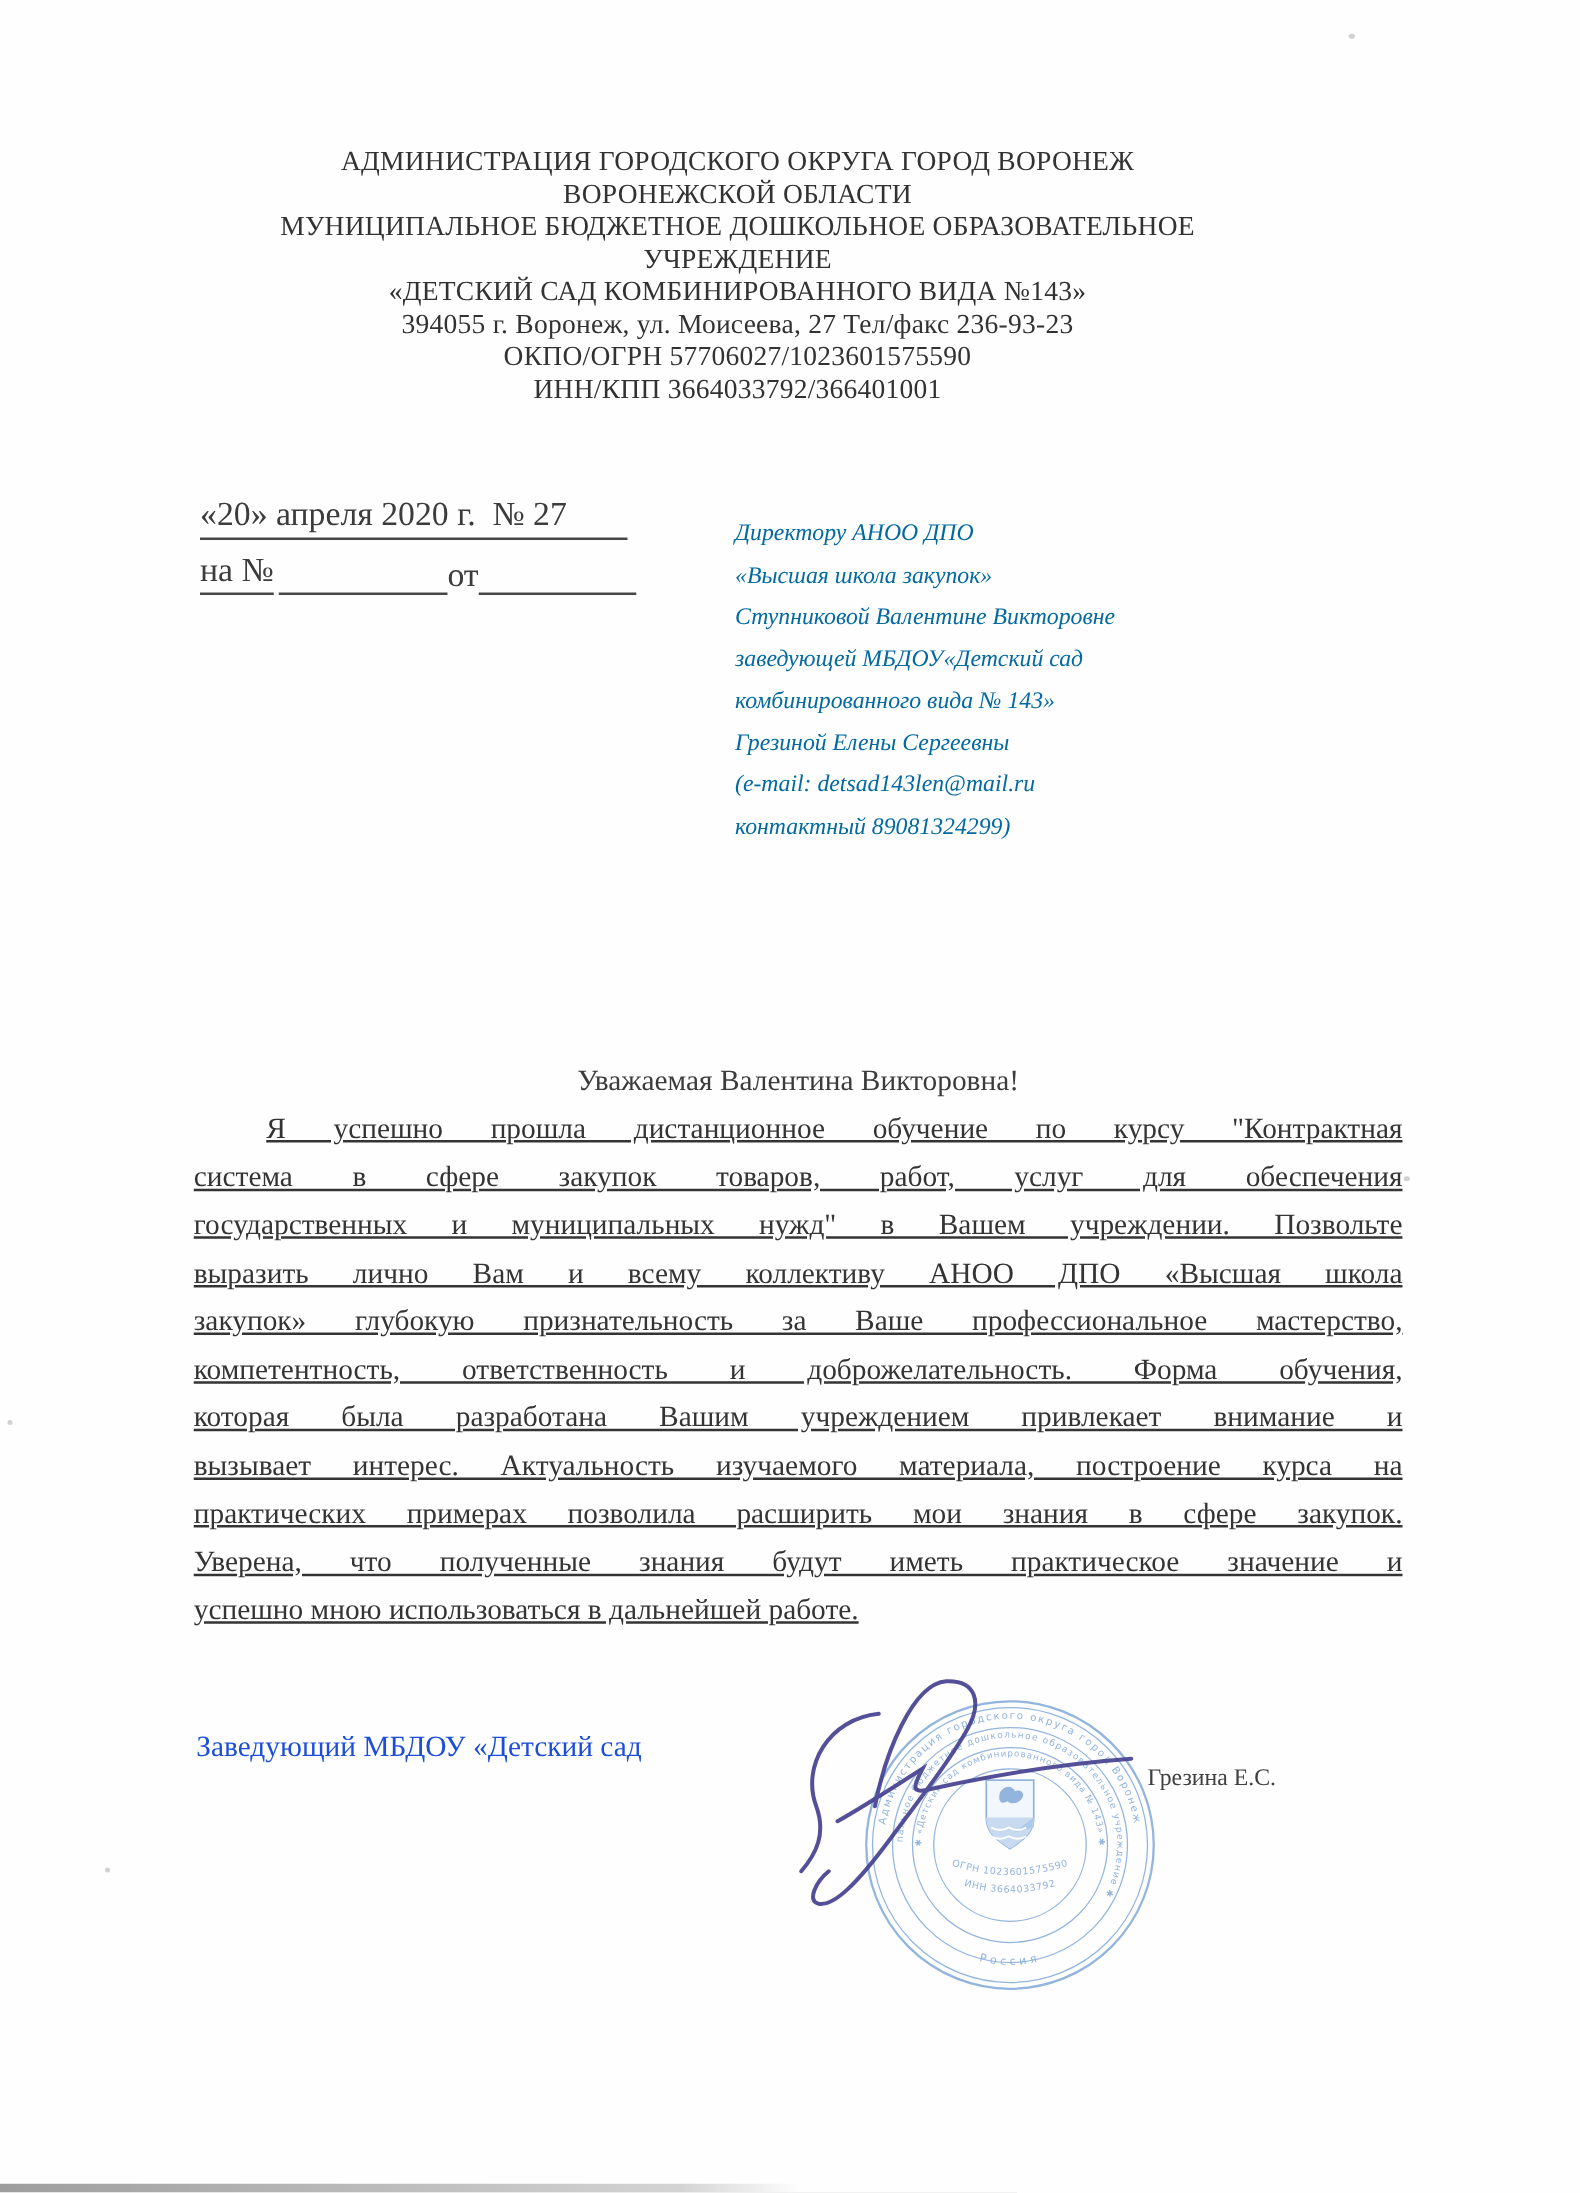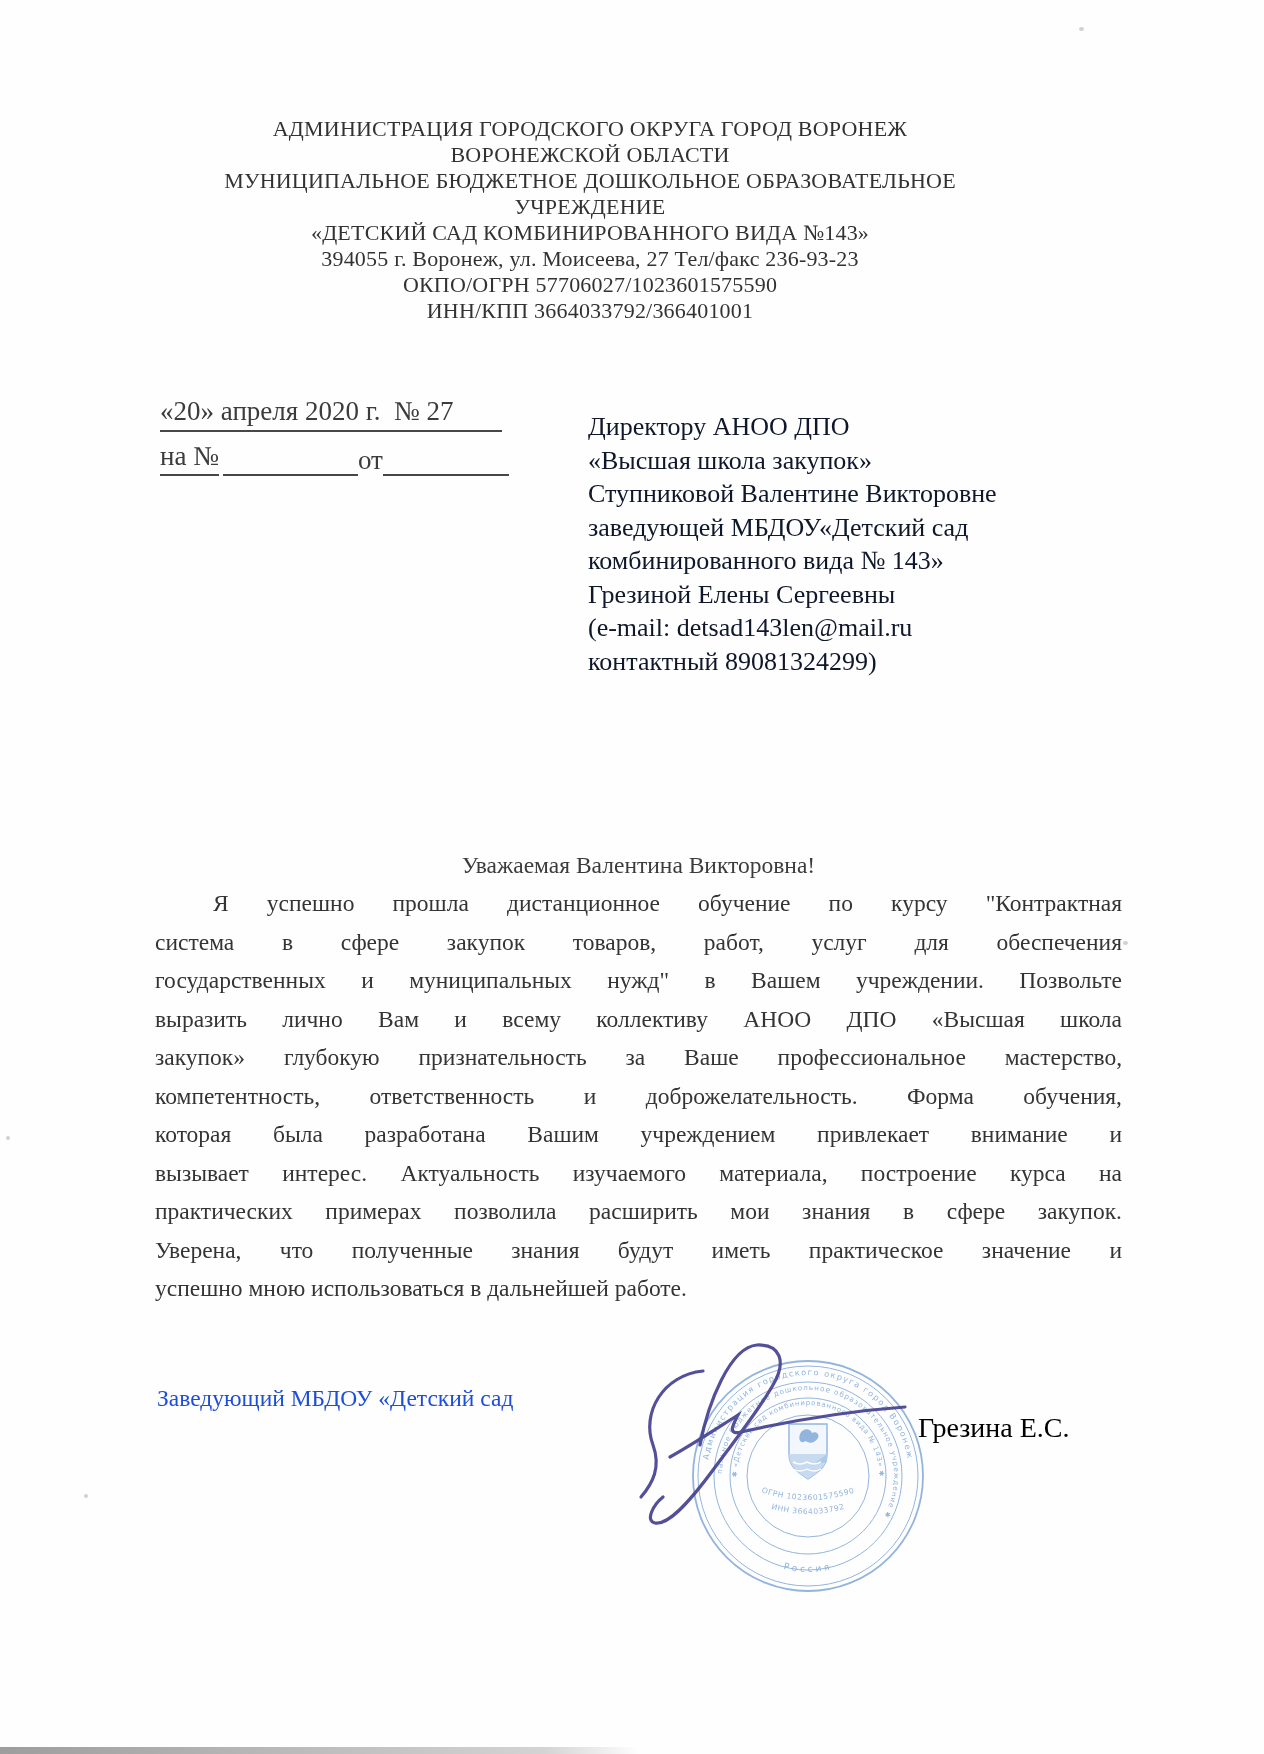--- a/index.html
+++ b/index.html
@@ -16,31 +16,31 @@
   }
   
   .ref-block{position:absolute;left:160px;top:396px;font-size:27px;color:#3c3c3c;}
   .ref-line1{border-bottom:2px solid #474747;padding-bottom:3px;width:342px;white-space:pre;}
   .ref-line2{margin-top:9px;display:flex;align-items:flex-end;}
   .ref-line2 .u{border-bottom:2px solid #474747;padding-bottom:2px;}
   .blank{display:inline-block;border-bottom:2px solid #474747;height:26px;}
   .blank.b1{width:135px;margin-left:4px;}
   .blank.b2{width:126px;}
   
-  .recipient{position:absolute;left:588px;top:410px;font-size:26px;line-height:33.5px;color:#0f172a;}
+  .recipient{position:absolute;left:588px;top:410px;font-size:19px;line-height:33.5px;color:#0369a1;font-style:italic;}
   
   .salutation{position:absolute;left:155px;top:852px;width:967px;text-align:center;font-size:23.5px;color:#3c3c3c;}
   
   .letter-body{position:absolute;left:155px;top:884px;width:967px;font-size:23.5px;color:#343434;}
-  .bline{height:38.5px;line-height:38.5px;text-align:justify;text-align-last:justify;white-space:nowrap;}
+  .bline{height:38.5px;line-height:38.5px;text-align:justify;text-align-last:justify;white-space:nowrap;text-decoration:underline;}
   .bline.first{padding-left:58px;}
   .bline.last{text-align-last:left;}
   
   .sig-pos{position:absolute;left:157px;top:1382px;font-size:23.5px;line-height:33px;color:#1d4ed8;}
-  .sig-name{position:absolute;left:918px;top:1412px;font-size:28px;color:#000000;}
+  .sig-name{position:absolute;left:918px;top:1412px;font-size:19px;color:#404040;}
   .stamp-svg{position:absolute;left:688px;top:1356px;width:240px;height:240px;z-index:1;opacity:.92;}
   .sign-svg{position:absolute;left:575px;top:1325px;width:345px;height:245px;z-index:2;}
   
   .speck{position:absolute;border-radius:50%;background:#8e8e8e;opacity:.4;}
   .edge-bottom{position:absolute;left:0;top:1747px;width:640px;height:7px;
     background:linear-gradient(to right,#858585,#c9c9c9 85%,rgba(201,201,201,0));opacity:.8;}
 </style>
 </head>
 <body>
 

